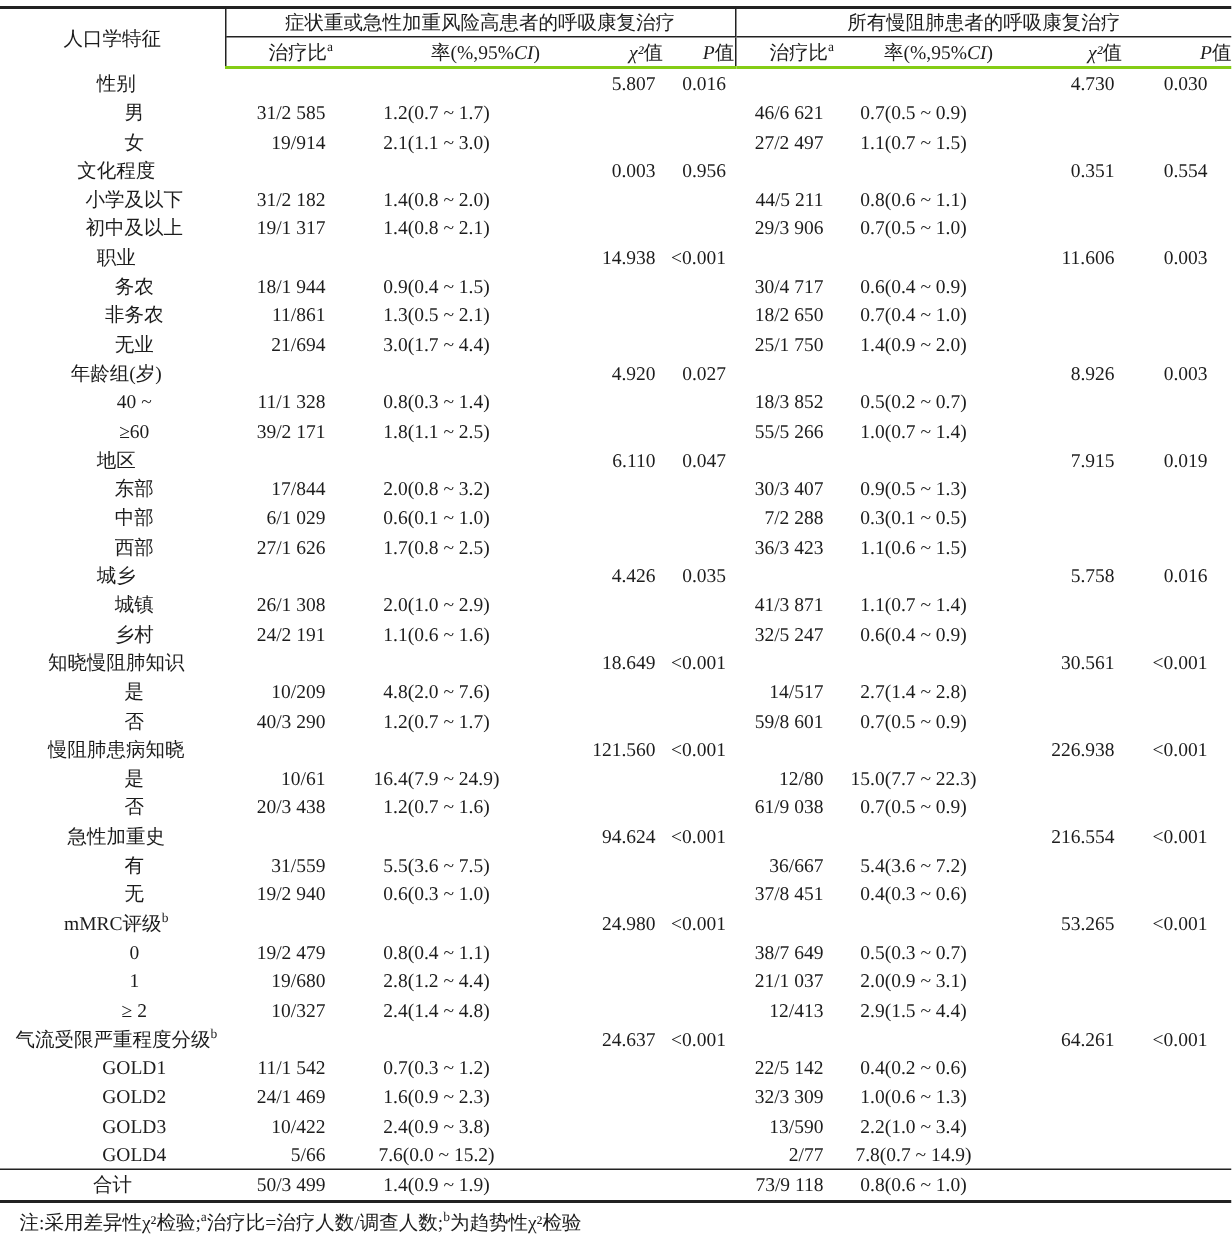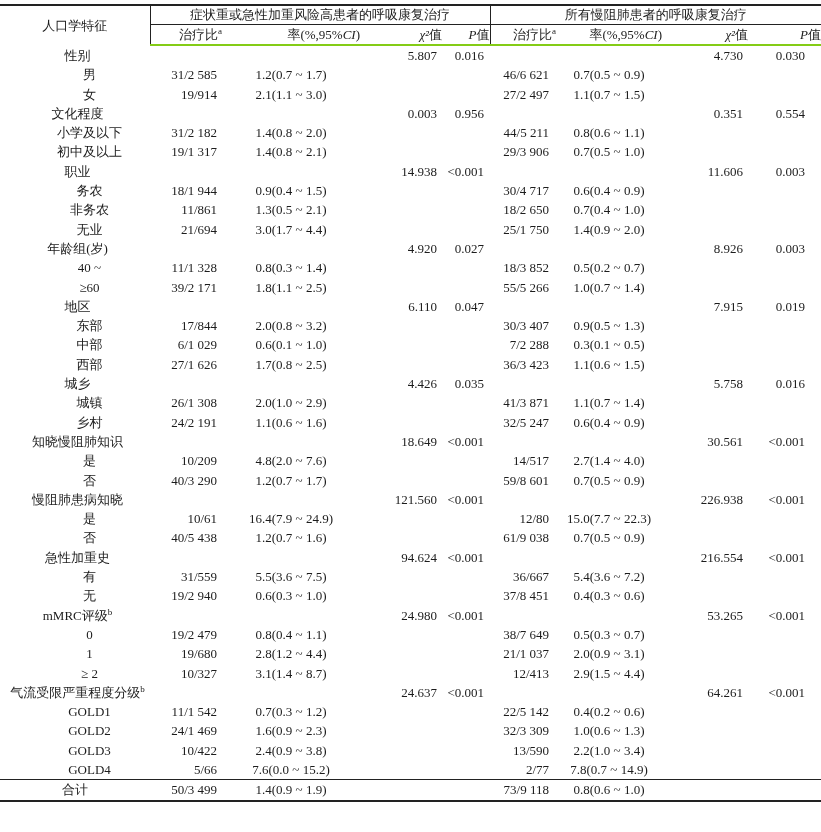--- a/index.html
+++ b/index.html
@@ -309,21 +309,21 @@
           <td class="c-chi"><span>30.561</span></td>
           <td class="c-p pr"><span>&lt;0.001</span></td>
         </tr>
         <tr class="row-item">
           <td class="col-label lbl-item"><span>是</span></td>
           <td class="c-ratio"><span>10/209</span></td>
           <td class="c-rate"><span>4.8(2.0 ~ 7.6)</span></td>
           <td class="c-chi"><span></span></td>
           <td class="c-p"><span></span></td>
           <td class="c-ratio r"><span>14/517</span></td>
-          <td class="c-rate"><span>2.7(1.4 ~ 4.0)</span></td>
+          <td class="c-rate"><span>2.7(1.4 ~ 2.8)</span></td>
           <td class="c-chi"><span></span></td>
           <td class="c-p pr"><span></span></td>
         </tr>
         <tr class="row-item">
           <td class="col-label lbl-item"><span>否</span></td>
           <td class="c-ratio"><span>40/3 290</span></td>
           <td class="c-rate"><span>1.2(0.7 ~ 1.7)</span></td>
           <td class="c-chi"><span></span></td>
           <td class="c-p"><span></span></td>
           <td class="c-ratio r"><span>59/8 601</span></td>
@@ -348,21 +348,21 @@
           <td class="c-rate"><span>16.4(7.9 ~ 24.9)</span></td>
           <td class="c-chi"><span></span></td>
           <td class="c-p"><span></span></td>
           <td class="c-ratio r"><span>12/80</span></td>
           <td class="c-rate"><span>15.0(7.7 ~ 22.3)</span></td>
           <td class="c-chi"><span></span></td>
           <td class="c-p pr"><span></span></td>
         </tr>
         <tr class="row-item">
           <td class="col-label lbl-item"><span>否</span></td>
-          <td class="c-ratio"><span>40/5 438</span></td>
+          <td class="c-ratio"><span>20/3 438</span></td>
           <td class="c-rate"><span>1.2(0.7 ~ 1.6)</span></td>
           <td class="c-chi"><span></span></td>
           <td class="c-p"><span></span></td>
           <td class="c-ratio r"><span>61/9 038</span></td>
           <td class="c-rate"><span>0.7(0.5 ~ 0.9)</span></td>
           <td class="c-chi"><span></span></td>
           <td class="c-p pr"><span></span></td>
         </tr>
         <tr class="row-group">
           <td class="col-label lbl-group"><span>急性加重史</span></td>
@@ -426,21 +426,21 @@
           <td class="c-chi"><span></span></td>
           <td class="c-p"><span></span></td>
           <td class="c-ratio r"><span>21/1 037</span></td>
           <td class="c-rate"><span>2.0(0.9 ~ 3.1)</span></td>
           <td class="c-chi"><span></span></td>
           <td class="c-p pr"><span></span></td>
         </tr>
         <tr class="row-item">
           <td class="col-label lbl-item"><span>≥ 2</span></td>
           <td class="c-ratio"><span>10/327</span></td>
-          <td class="c-rate"><span>3.1(1.4 ~ 8.7)</span></td>
+          <td class="c-rate"><span>2.4(1.4 ~ 4.8)</span></td>
           <td class="c-chi"><span></span></td>
           <td class="c-p"><span></span></td>
           <td class="c-ratio r"><span>12/413</span></td>
           <td class="c-rate"><span>2.9(1.5 ~ 4.4)</span></td>
           <td class="c-chi"><span></span></td>
           <td class="c-p pr"><span></span></td>
         </tr>
         <tr class="row-group">
           <td class="col-label lbl-group"><span>气流受限严重程度分级</span><sup>b</sup></td>
           <td class="c-ratio"><span></span></td>
@@ -502,13 +502,14 @@
           <td class="c-rate"><span>1.4(0.9 ~ 1.9)</span></td>
           <td class="c-chi"><span></span></td>
           <td class="c-p"><span></span></td>
           <td class="c-ratio r"><span>73/9 118</span></td>
           <td class="c-rate"><span>0.8(0.6 ~ 1.0)</span></td>
           <td class="c-chi"><span></span></td>
           <td class="c-p pr"><span></span></td>
         </tr>
       </tbody>
   </table>
+  <div class="note"><span>注:采用差异性χ²检验;</span><sup>a</sup><span>治疗比=治疗人数/调查人数;</span><sup>b</sup><span>为趋势性χ²检验</span></div>
 </div>
 
 </body></html>

